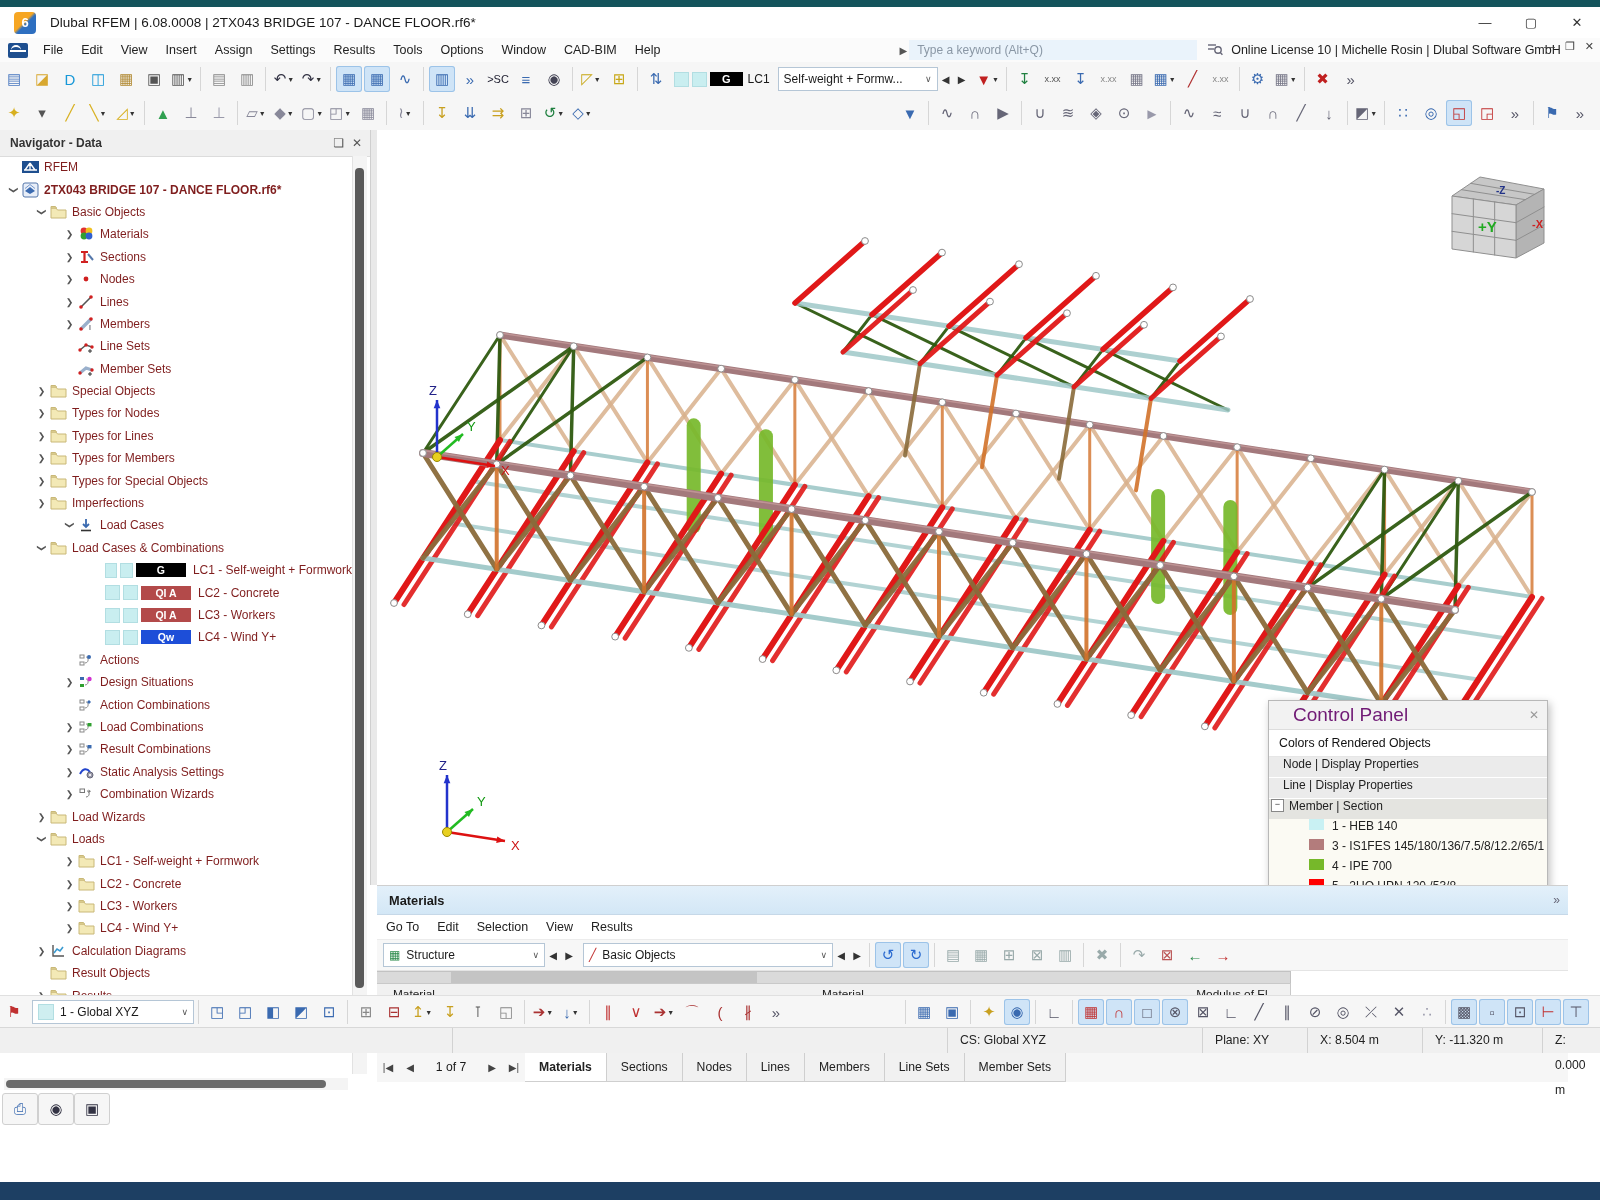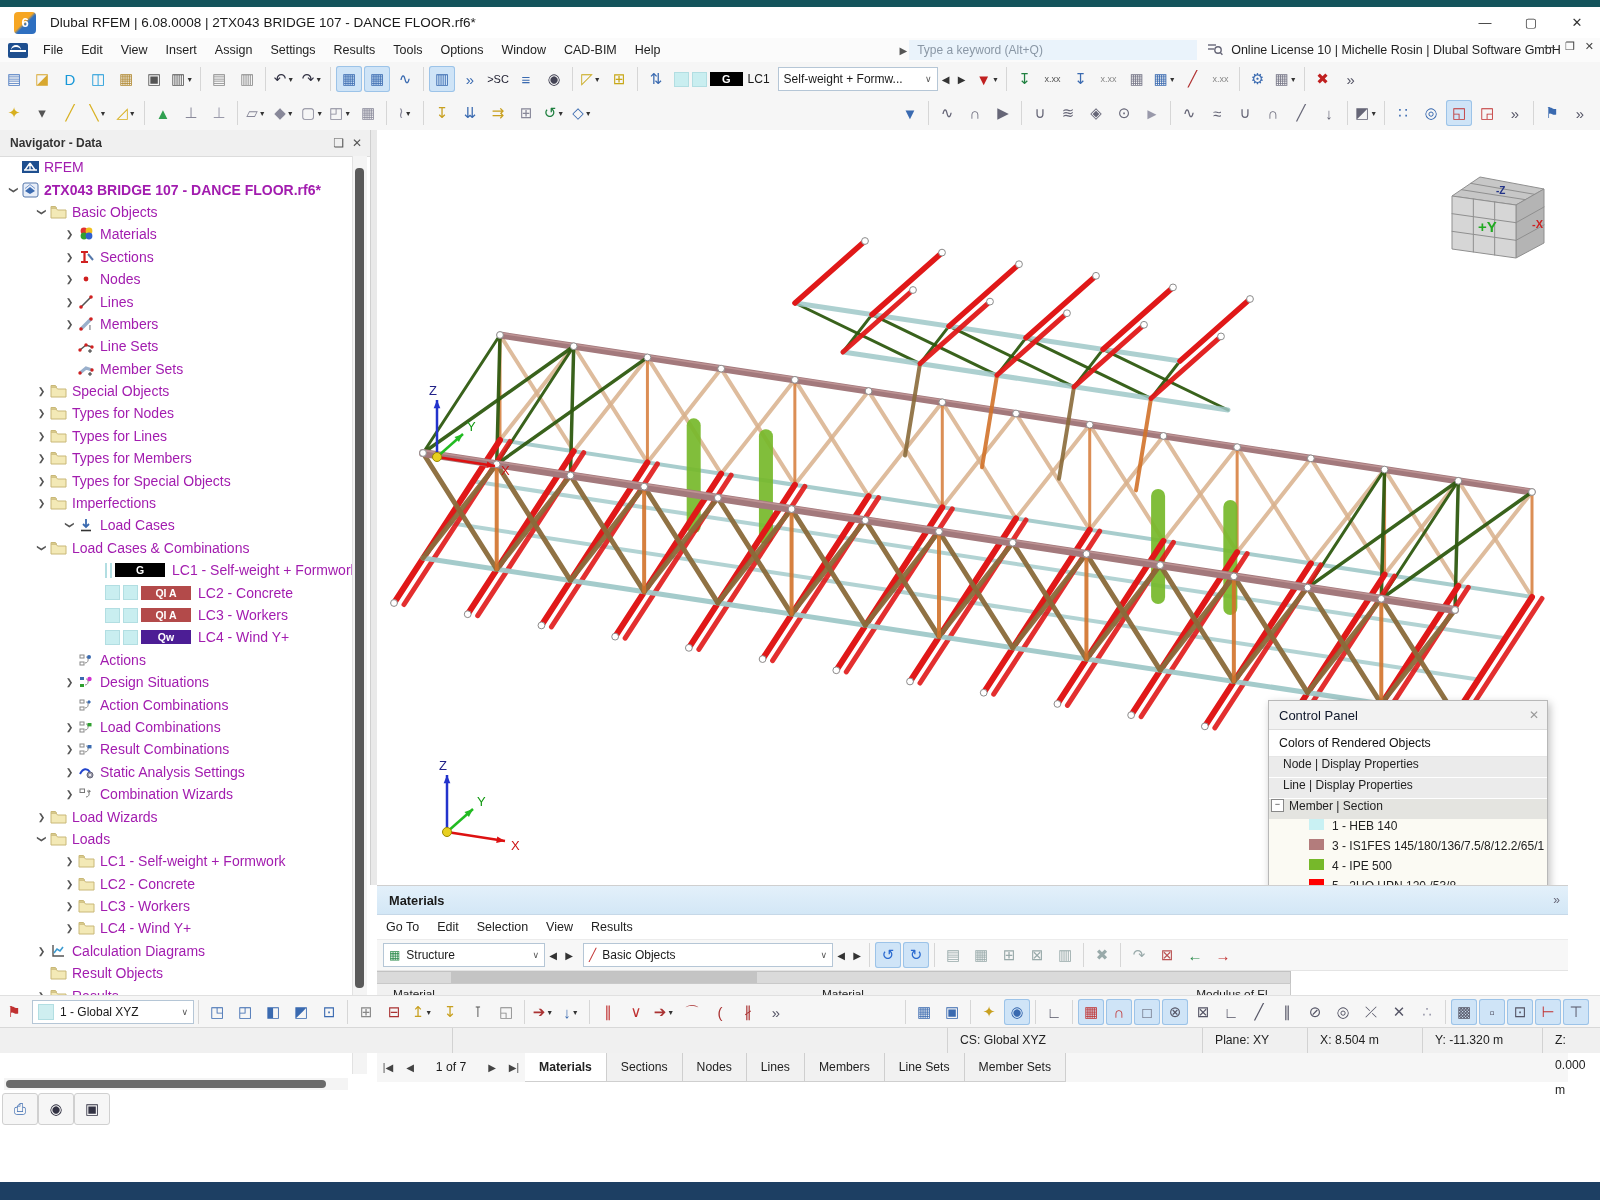--- a/index.html
+++ b/index.html
@@ -42,32 +42,32 @@
   #main{left:0;top:130px;width:1600px;height:755px}
   #navigator{left:0;top:0;width:370px;height:755px;background:#fff;border-right:1px solid #cfcfcf}
   #navhead{height:26px;background:#f0f0f0;border-bottom:1px solid #dcdcdc;display:flex;align-items:center;font-weight:bold;color:#333}
   #navhead span.t{margin-left:10px}
   #navheadicons{margin-left:auto;display:flex;gap:8px;margin-right:8px;color:#555;font-size:12px;font-weight:normal}
   #tree{position:absolute;left:0;top:26px;width:352px;height:918px;overflow:hidden}
   .trow{height:22.4px;display:flex;align-items:center;white-space:nowrap}
   .trow .exp{width:15px;text-align:center;color:#555;font-size:11px;flex:0 0 15px}
   .trow .exp.open{transform:rotate(90deg)}
   .ticon{width:18px;height:16px;margin-right:5px;flex:0 0 18px;display:flex;align-items:center;justify-content:center}
-  .tlabel{font-size:14px;color:#a21caf}
+  .tlabel{font-size:12px;color:#7f1d1d}
   .tlabel.bold{font-weight:bold}
   .lcb{min-width:38px;text-align:center;color:#fff;font-weight:bold;font-size:10.5px;padding:1px 6px;margin-right:7px}
   #navvsb{left:352px;top:26px;width:14px;height:918px;background:#f4f4f4;border-left:1px solid #e2e2e2}
   #navvsb .thumb{position:absolute;left:2px;top:12px;width:9px;height:820px;background:#5a5a5a;border-radius:4px}
   #navhsb{left:4px;top:948px;width:344px;height:12px;background:#f4f4f4}
   #navhsb .thumb{position:absolute;left:2px;top:2px;width:320px;height:8px;background:#6a6a6a;border-radius:4px}
   #viewport{left:371px;top:0;width:1229px;height:755px;background:#fff;border-left:6px solid #e9e9e9}
   
   #cpanel{left:1268px;top:570px;width:278px;height:398px;background:#fff;border:1px solid #b8b8b8;box-shadow:2px 3px 8px rgba(0,0,0,.25)}
   #cphead{height:28px;background:#f2f2f2;display:flex;align-items:center;justify-content:space-between;border-bottom:1px solid #ddd}
-  #cphead .t{margin-left:10px;color:#0f172a;font-size:13px}
+  #cphead .t{margin-left:24px;color:#701a75;font-size:19px}
   #cphead .x{margin-right:8px;color:#999;font-size:12px}
   #cpsection{height:26px;display:flex;align-items:center;padding-left:10px;border-bottom:1px solid #e6e6e6;font-size:12.3px;color:#111}
   .cprow{height:20px;display:flex;align-items:flex-start;font-size:12px;color:#222}
   .cprow.sub{background:#ebebeb;padding-left:14px;margin-bottom:1px}
   .cprow.grp{background:#e4e4e0;padding-left:2px}
   .cprow.grp .box{width:11px;height:11px;border:1px solid #888;background:#fff;font-size:9px;line-height:9px;text-align:center;margin-right:5px;color:#333}
   .cprow.colr{padding-left:40px;background:#fbfaf3}
   .cprow .sw{width:15px;height:11px;margin-right:8px;flex:0 0 15px}
   .cprow .lbl{overflow:hidden;white-space:nowrap}
   #cpbtns{position:absolute;right:8px;bottom:8px;display:flex;gap:4px}
@@ -679,21 +679,21 @@
           <span class="exp" style="font-size: 9px;"></span>
           <span class="cbx"></span>
           <span class="cbx"></span>
           <span class="lcb" style="background: rgb(179, 74, 74);">QI A</span>
           <span class="tlabel">LC3 - Workers</span>
         </div>
         <div class="trow" style="padding-left: 90px;">
           <span class="exp" style="font-size: 9px;"></span>
           <span class="cbx"></span>
           <span class="cbx"></span>
-          <span class="lcb" style="background: #4c1d95;">Qw</span>
+          <span class="lcb" style="background: #1d4ed8;">Qw</span>
           <span class="tlabel">LC4 - Wind Y+</span>
         </div>
         <div class="trow" style="padding-left: 62px;">
           <span class="exp" style="font-size: 9px;"></span>
           <span class="ticon">
             <svg width="17" height="16" viewBox="0 0 17 16">
               <rect x="2" y="3" width="4" height="3" fill="none" stroke="#888"></rect>
               <rect x="2" y="10" width="4" height="3" fill="none" stroke="#888"></rect>
               <path d="M7 11 C11 11 11 5 8 5" stroke="#888" fill="none"></path>
               <circle cx="11" cy="5" r="2" fill="#3a6ab0"></circle>
@@ -1168,21 +1168,21 @@
         <div class="cprow colr">
           <span class="sw" style="background: rgb(201, 241, 243);"></span>
           <span class="lbl">1 - HEB 140</span>
         </div>
         <div class="cprow colr">
           <span class="sw" style="background: rgb(179, 124, 124);"></span>
           <span class="lbl">3 - IS1FES 145/180/136/7.5/8/12.2/65/1</span>
         </div>
         <div class="cprow colr">
           <span class="sw" style="background: rgb(118, 184, 42);"></span>
-          <span class="lbl">4 - IPE 500</span>
+          <span class="lbl">4 - IPE 700</span>
         </div>
         <div class="cprow colr">
           <span class="sw" style="background: rgb(255, 0, 0);"></span>
           <span class="lbl">5 - 2UO UPN 120 /53/8</span>
         </div>
         <div class="cprow colr">
           <span class="sw" style="background: rgb(140, 140, 245);"></span>
           <span class="lbl">6 - UPN 80</span>
         </div>
         <div class="cprow colr">

